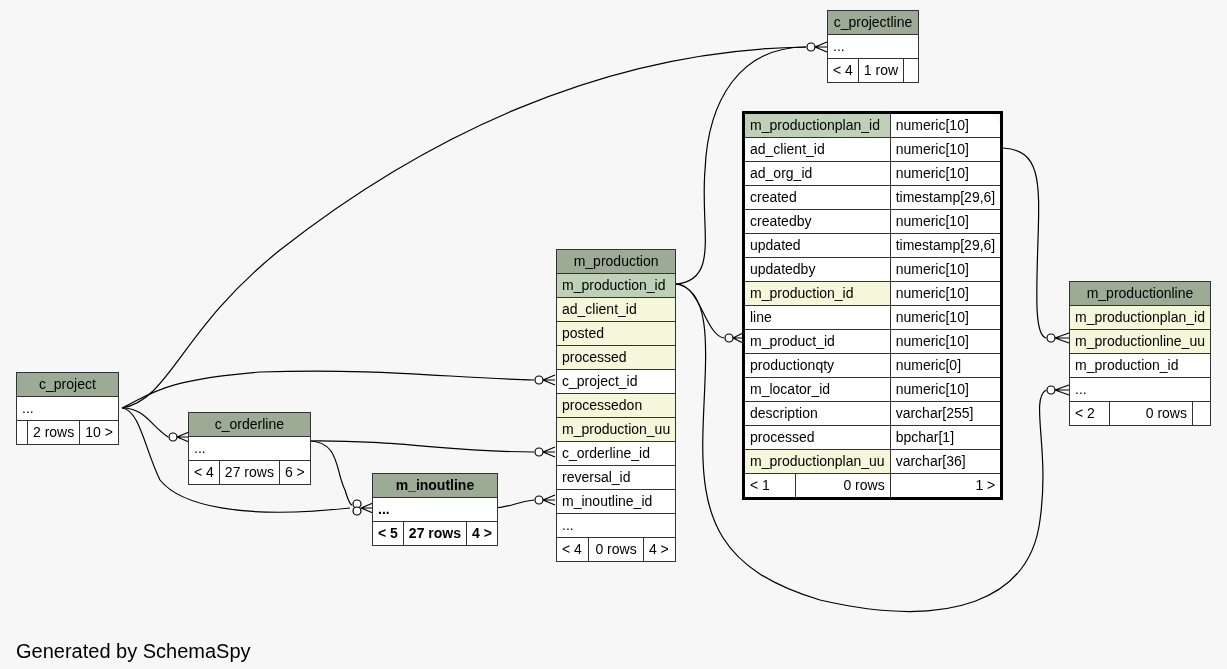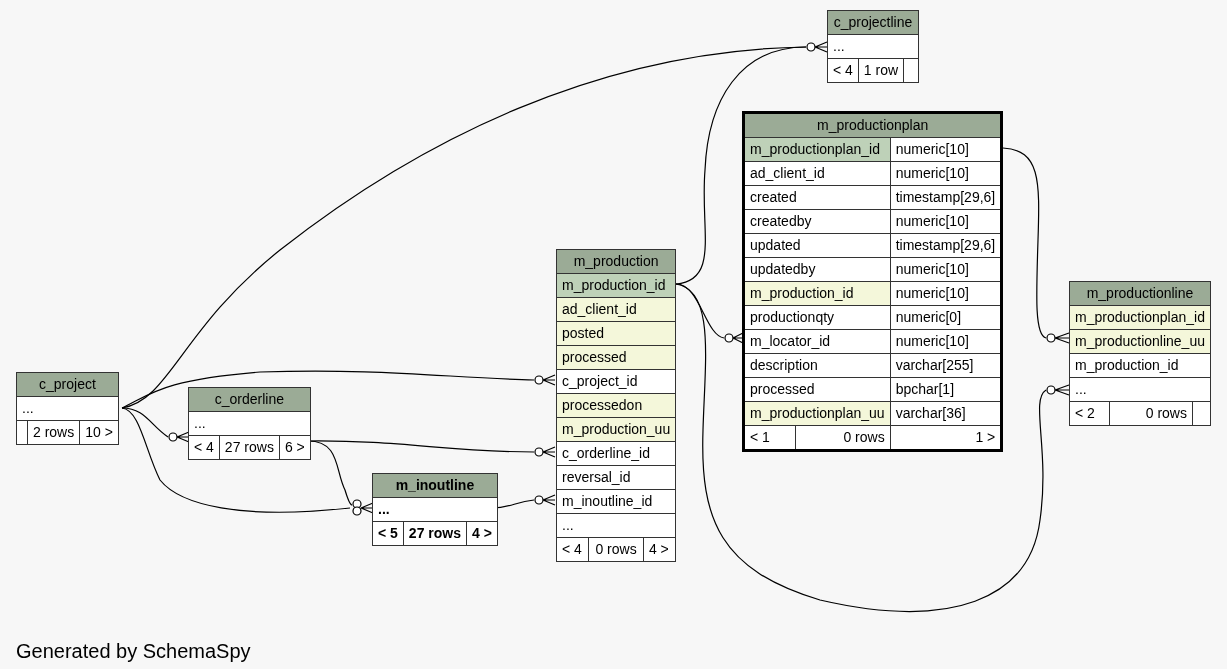--- a/index.html
+++ b/index.html
@@ -88,49 +88,58 @@
   <tr>
     <td class="ft">&lt; 4</td>
     <td class="ft">1 row</td>
     <td class="ft" style="width:18px;"></td>
   </tr>
 </tbody>
   </table>
 
 <table class="tbl thick" style="left:742px; top:111px; width:261px;">
   <tbody>
-      <tr class="hdr">
-        <td colspan="3">m_productionplan</td>
-      </tr>
   <tr>
         <td class="pk" colspan="2" style="width:147px;">m_productionplan_id</td>
         <td>numeric[10]</td>
       </tr>
   <tr>
         <td colspan="2">ad_client_id</td>
+        <td>numeric[10]</td>
+      </tr>
+  <tr>
+        <td colspan="2">ad_org_id</td>
         <td>numeric[10]</td>
       </tr>
   <tr>
         <td colspan="2">created</td>
         <td>timestamp[29,6]</td>
       </tr>
   <tr>
         <td colspan="2">createdby</td>
         <td>numeric[10]</td>
       </tr>
   <tr>
         <td colspan="2">updated</td>
         <td>timestamp[29,6]</td>
       </tr>
   <tr>
         <td colspan="2">updatedby</td>
         <td>numeric[10]</td>
       </tr>
   <tr>
         <td class="idx" colspan="2">m_production_id</td>
+        <td>numeric[10]</td>
+      </tr>
+  <tr>
+        <td colspan="2">line</td>
+        <td>numeric[10]</td>
+      </tr>
+  <tr>
+        <td colspan="2">m_product_id</td>
         <td>numeric[10]</td>
       </tr>
   <tr>
         <td colspan="2">productionqty</td>
         <td>numeric[0]</td>
       </tr>
   <tr>
         <td colspan="2">m_locator_id</td>
         <td>numeric[10]</td>
       </tr>
@@ -234,21 +243,21 @@
         <td colspan="3">...</td>
       </tr>
   <tr>
     <td class="ft" style="width:17px;"></td>
     <td class="ft">2 rows</td>
     <td class="ft">10 &gt;</td>
   </tr>
 </tbody>
   </table>
 
-<table class="tbl" style="left:188px; top:387px; width:119px;">
+<table class="tbl" style="left:188px; top:412px; width:119px;">
   <tbody>
       <tr class="hdr">
         <td colspan="3">c_orderline</td>
       </tr>
   <tr>
         <td colspan="3">...</td>
       </tr>
   <tr>
     <td class="ft">&lt; 4</td>
     <td class="ft">27 rows</td>

